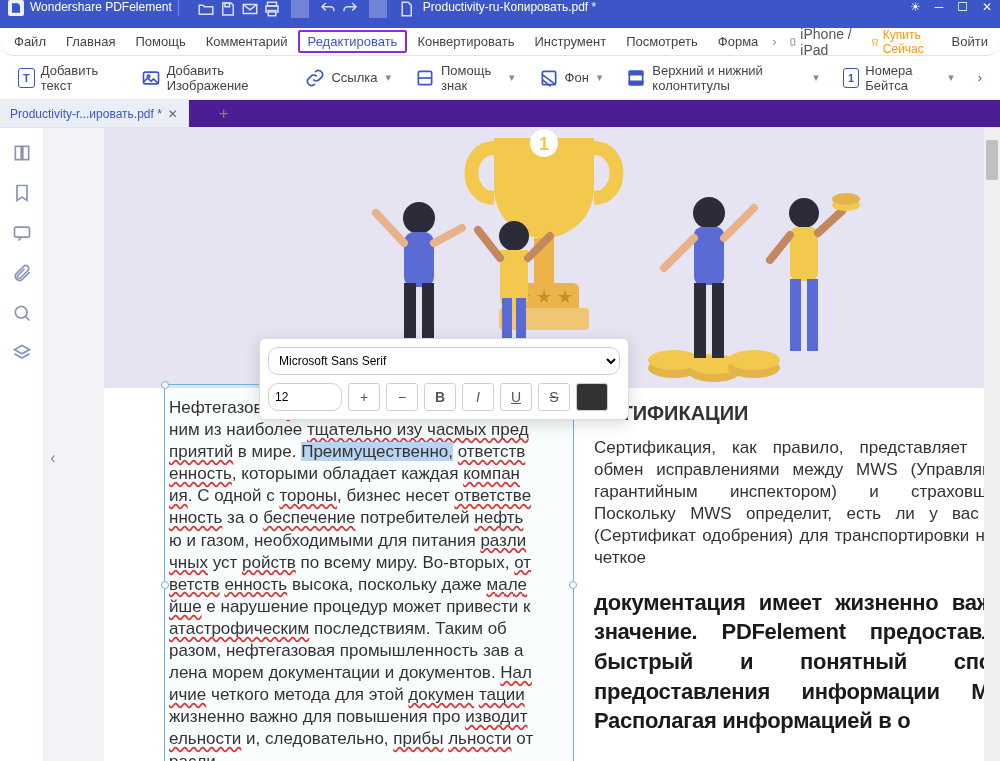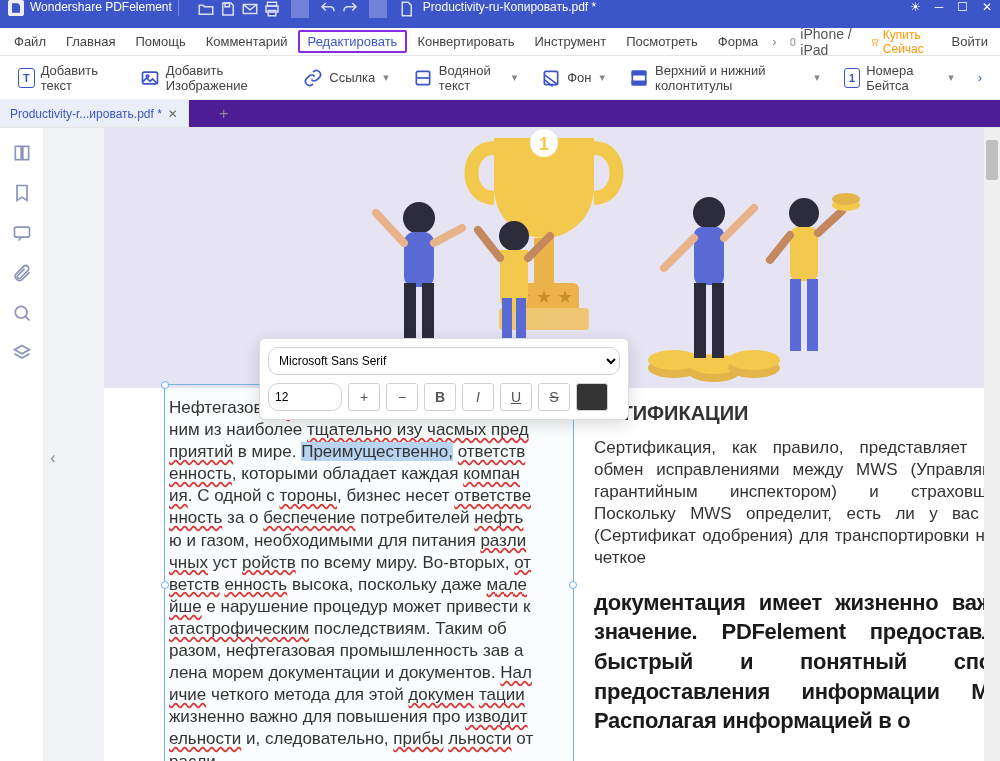--- a/index.html
+++ b/index.html
@@ -9,21 +9,21 @@
 .titlebar .logo { width: 16px; height: 16px; margin-right: 6px; }
 .titlebar .app-name { font-weight: 400; }
 .titlebar .quick { display: flex; gap: 4px; margin-left: 12px; }
 .titlebar .quick span, .titlebar .quick svg { width: 18px; height: 18px; display: inline-flex; align-items: center; justify-content: center; cursor: pointer; opacity: 0.9; }
 .titlebar .qsep { width: 1px; height: 16px; background: rgba(255,255,255,0.3); margin: 0 6px; }
 .titlebar .doctitle { margin-left: 8px; }
 .titlebar .spacer { flex: 1; }
 .titlebar .wincontrols { display: flex; gap: 14px; align-items: center; }
 .titlebar .wincontrols span, .titlebar .wincontrols svg { cursor: pointer; }
 
-.menubar { height: 28px; display: flex; align-items: center; border-bottom: 1px solid #e5e5e5; font-size: 13px; color: #444; padding: 0 4px; }
+.menubar { height: 28px; display: flex; align-items: center; border-bottom: 1px solid #e5e5e5; font-size: 13px; color: #444; padding: 0 4px; border-radius: 14px; }
 .menubar .mitem { padding: 4px 10px; cursor: pointer; }
 .menubar .mitem.active { border: 2px solid #8a2be2; border-radius: 2px; padding: 2px 8px; color: #3c56c9; }
 .menubar .spacer { flex: 1; }
 .menubar .iphone { font-size: 14px; color: #555; margin: 0 8px; cursor: pointer; display:flex; align-items:center; gap:4px;}
 .menubar .buy { color: #ff9800; font-size: 12px; margin: 0 8px; cursor: pointer; display:flex; align-items:center; gap:4px;}
 .menubar .login { font-size: 13px; color: #444; padding: 0 8px; cursor: pointer;}
 .menubar .chev { color:#888; cursor:pointer; padding:0 4px;}
 
 .toolbar { height: 44px; display: flex; align-items: center; gap: 24px; padding: 0 18px; border-bottom: 1px solid #eee; font-size: 13px; color: #444; }
 .toolbar .tbtn { display: flex; align-items: center; gap: 6px; cursor: pointer; }
@@ -198,21 +198,21 @@
       <span>Ссылка</span>
       <span class="chev">▾</span>
     </div>
   <div class="tbtn">
       <span class="ico noborder">
         <svg width="20" height="20" viewBox="0 0 24 24" fill="none" stroke="#3c56c9" stroke-width="2">
           <rect x="4" y="4" width="16" height="16" rx="2"></rect>
           <path d="M4 12h16"></path>
         </svg>
       </span>
-      <span>Водяной текст</span>
+      <span>Помощь знак</span>
       <span class="chev">▾</span>
     </div>
   <div class="tbtn">
       <span class="ico noborder">
         <svg width="20" height="20" viewBox="0 0 24 24" fill="none" stroke="#3c56c9" stroke-width="2">
           <rect x="4" y="4" width="16" height="16" rx="2"></rect>
           <path d="M4 8l16 12M4 14l10 8"></path>
         </svg>
       </span>
       <span>Фон</span>

